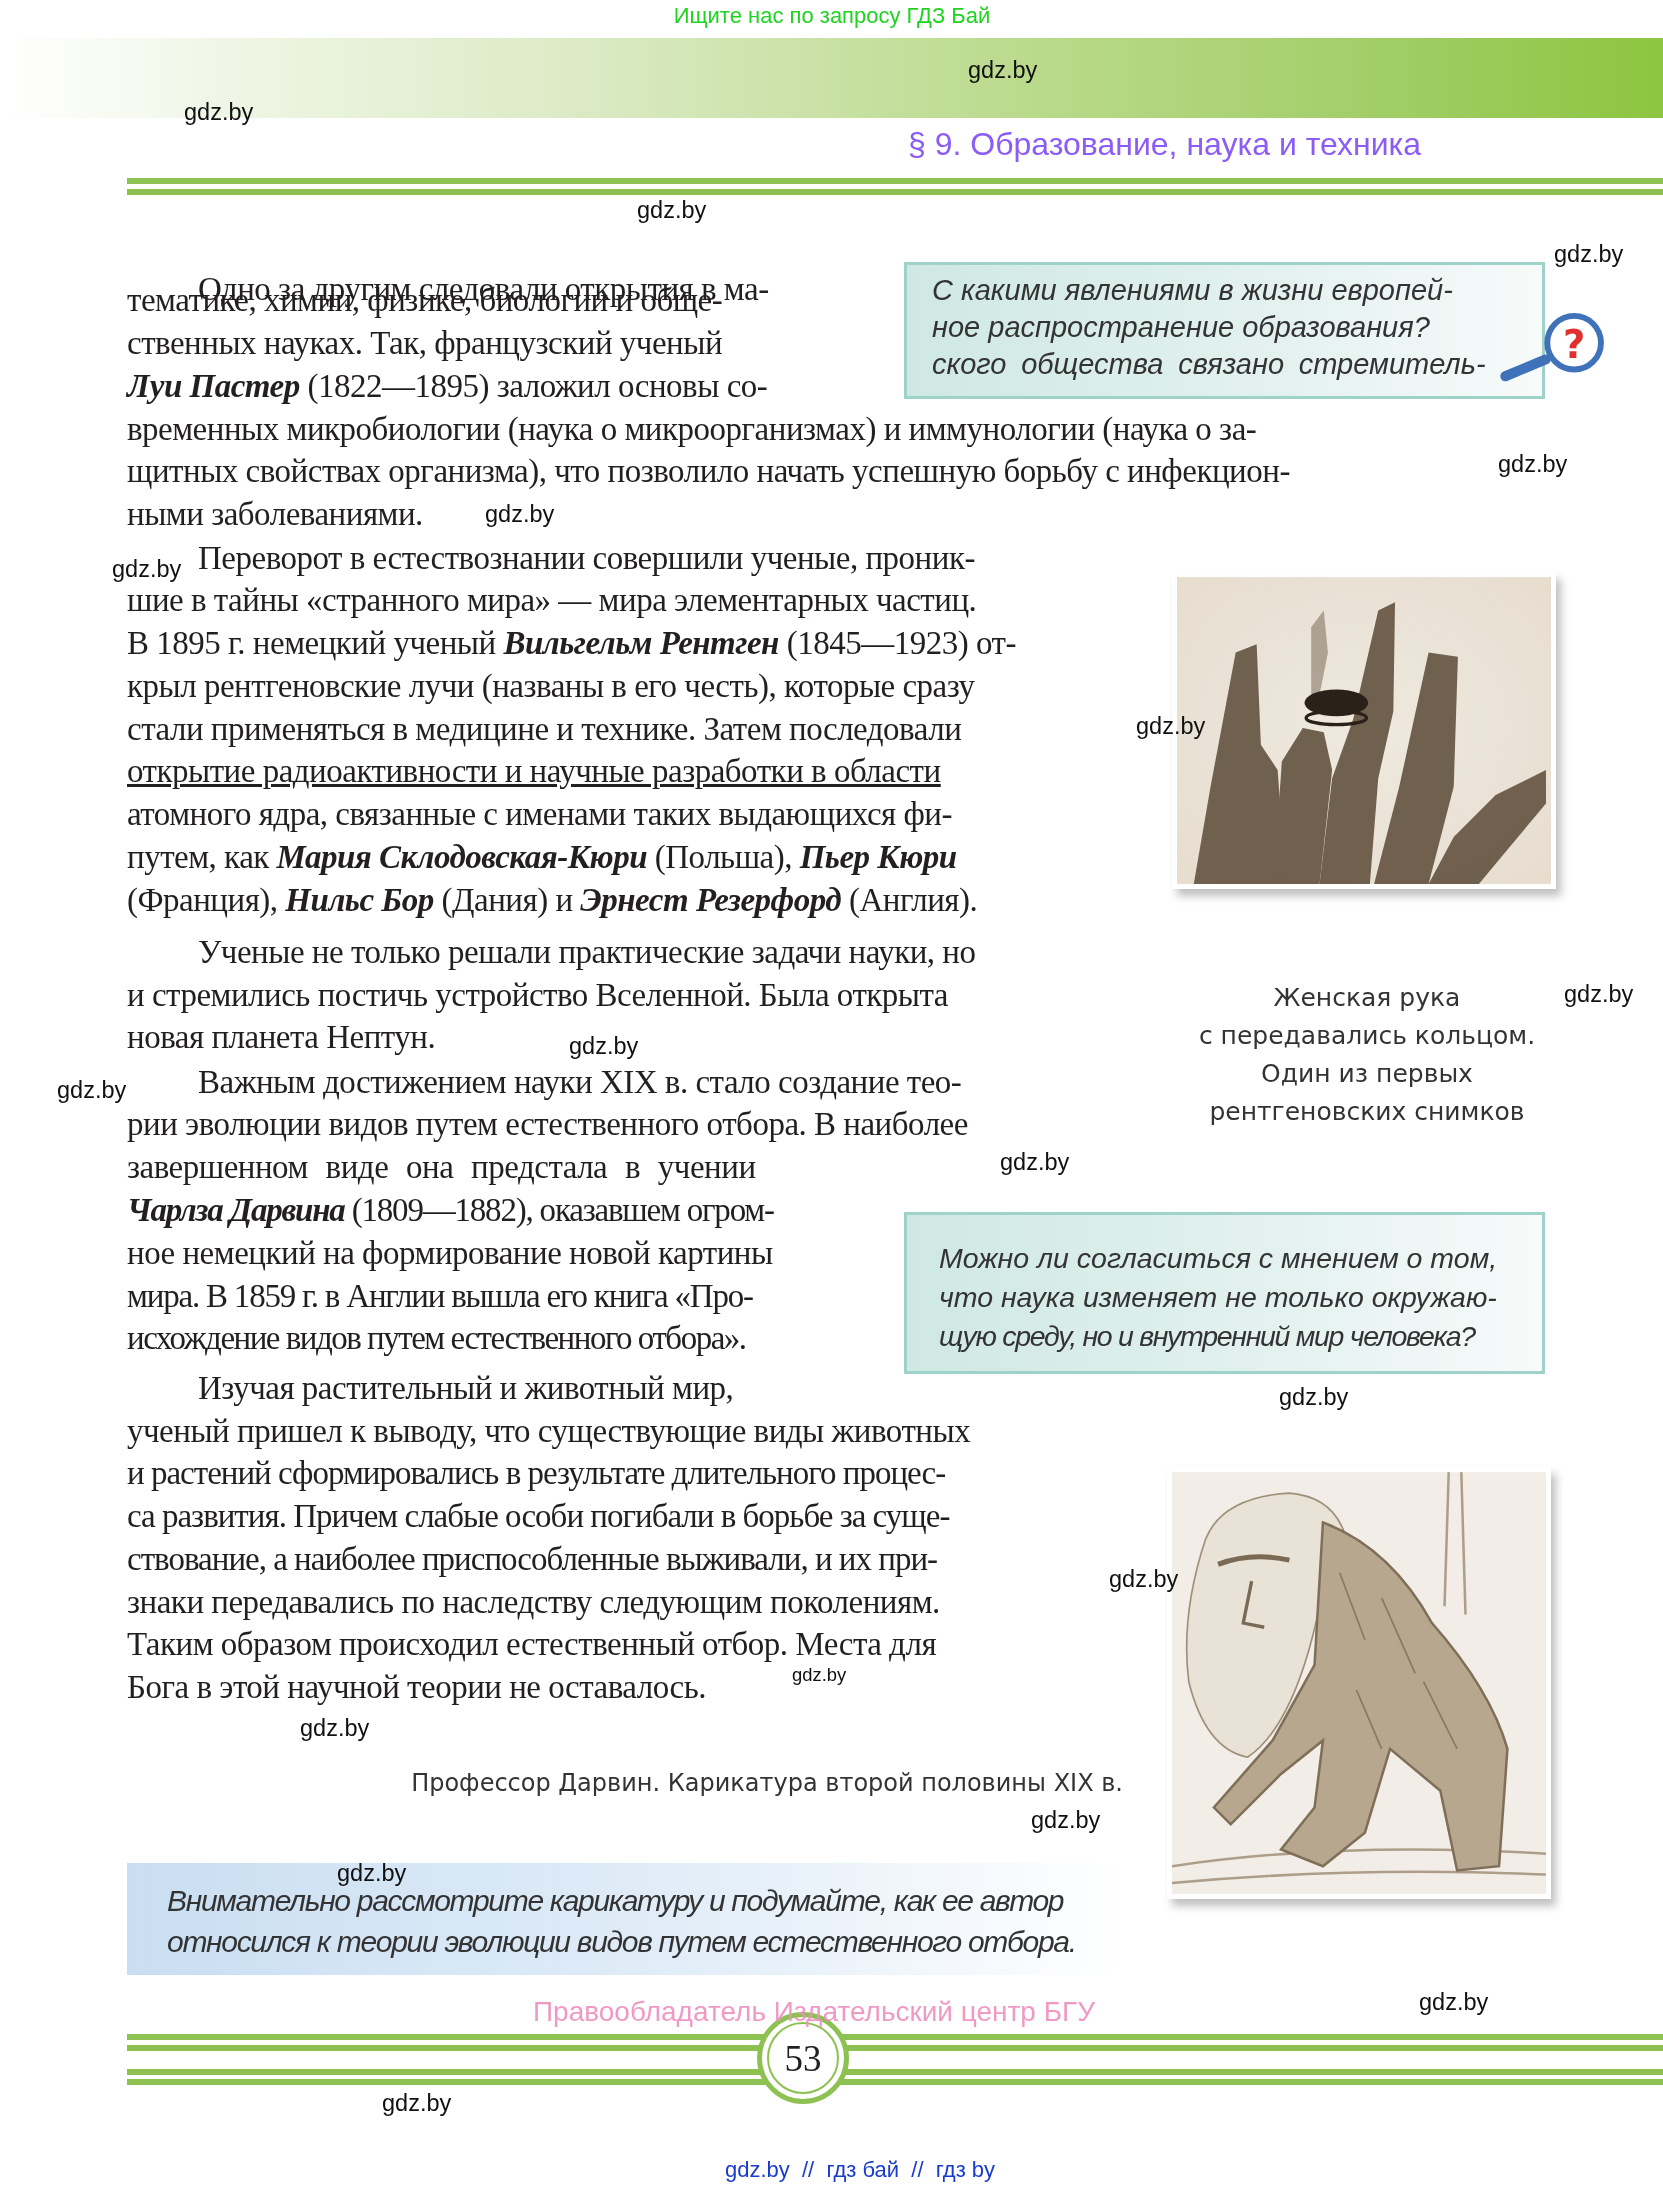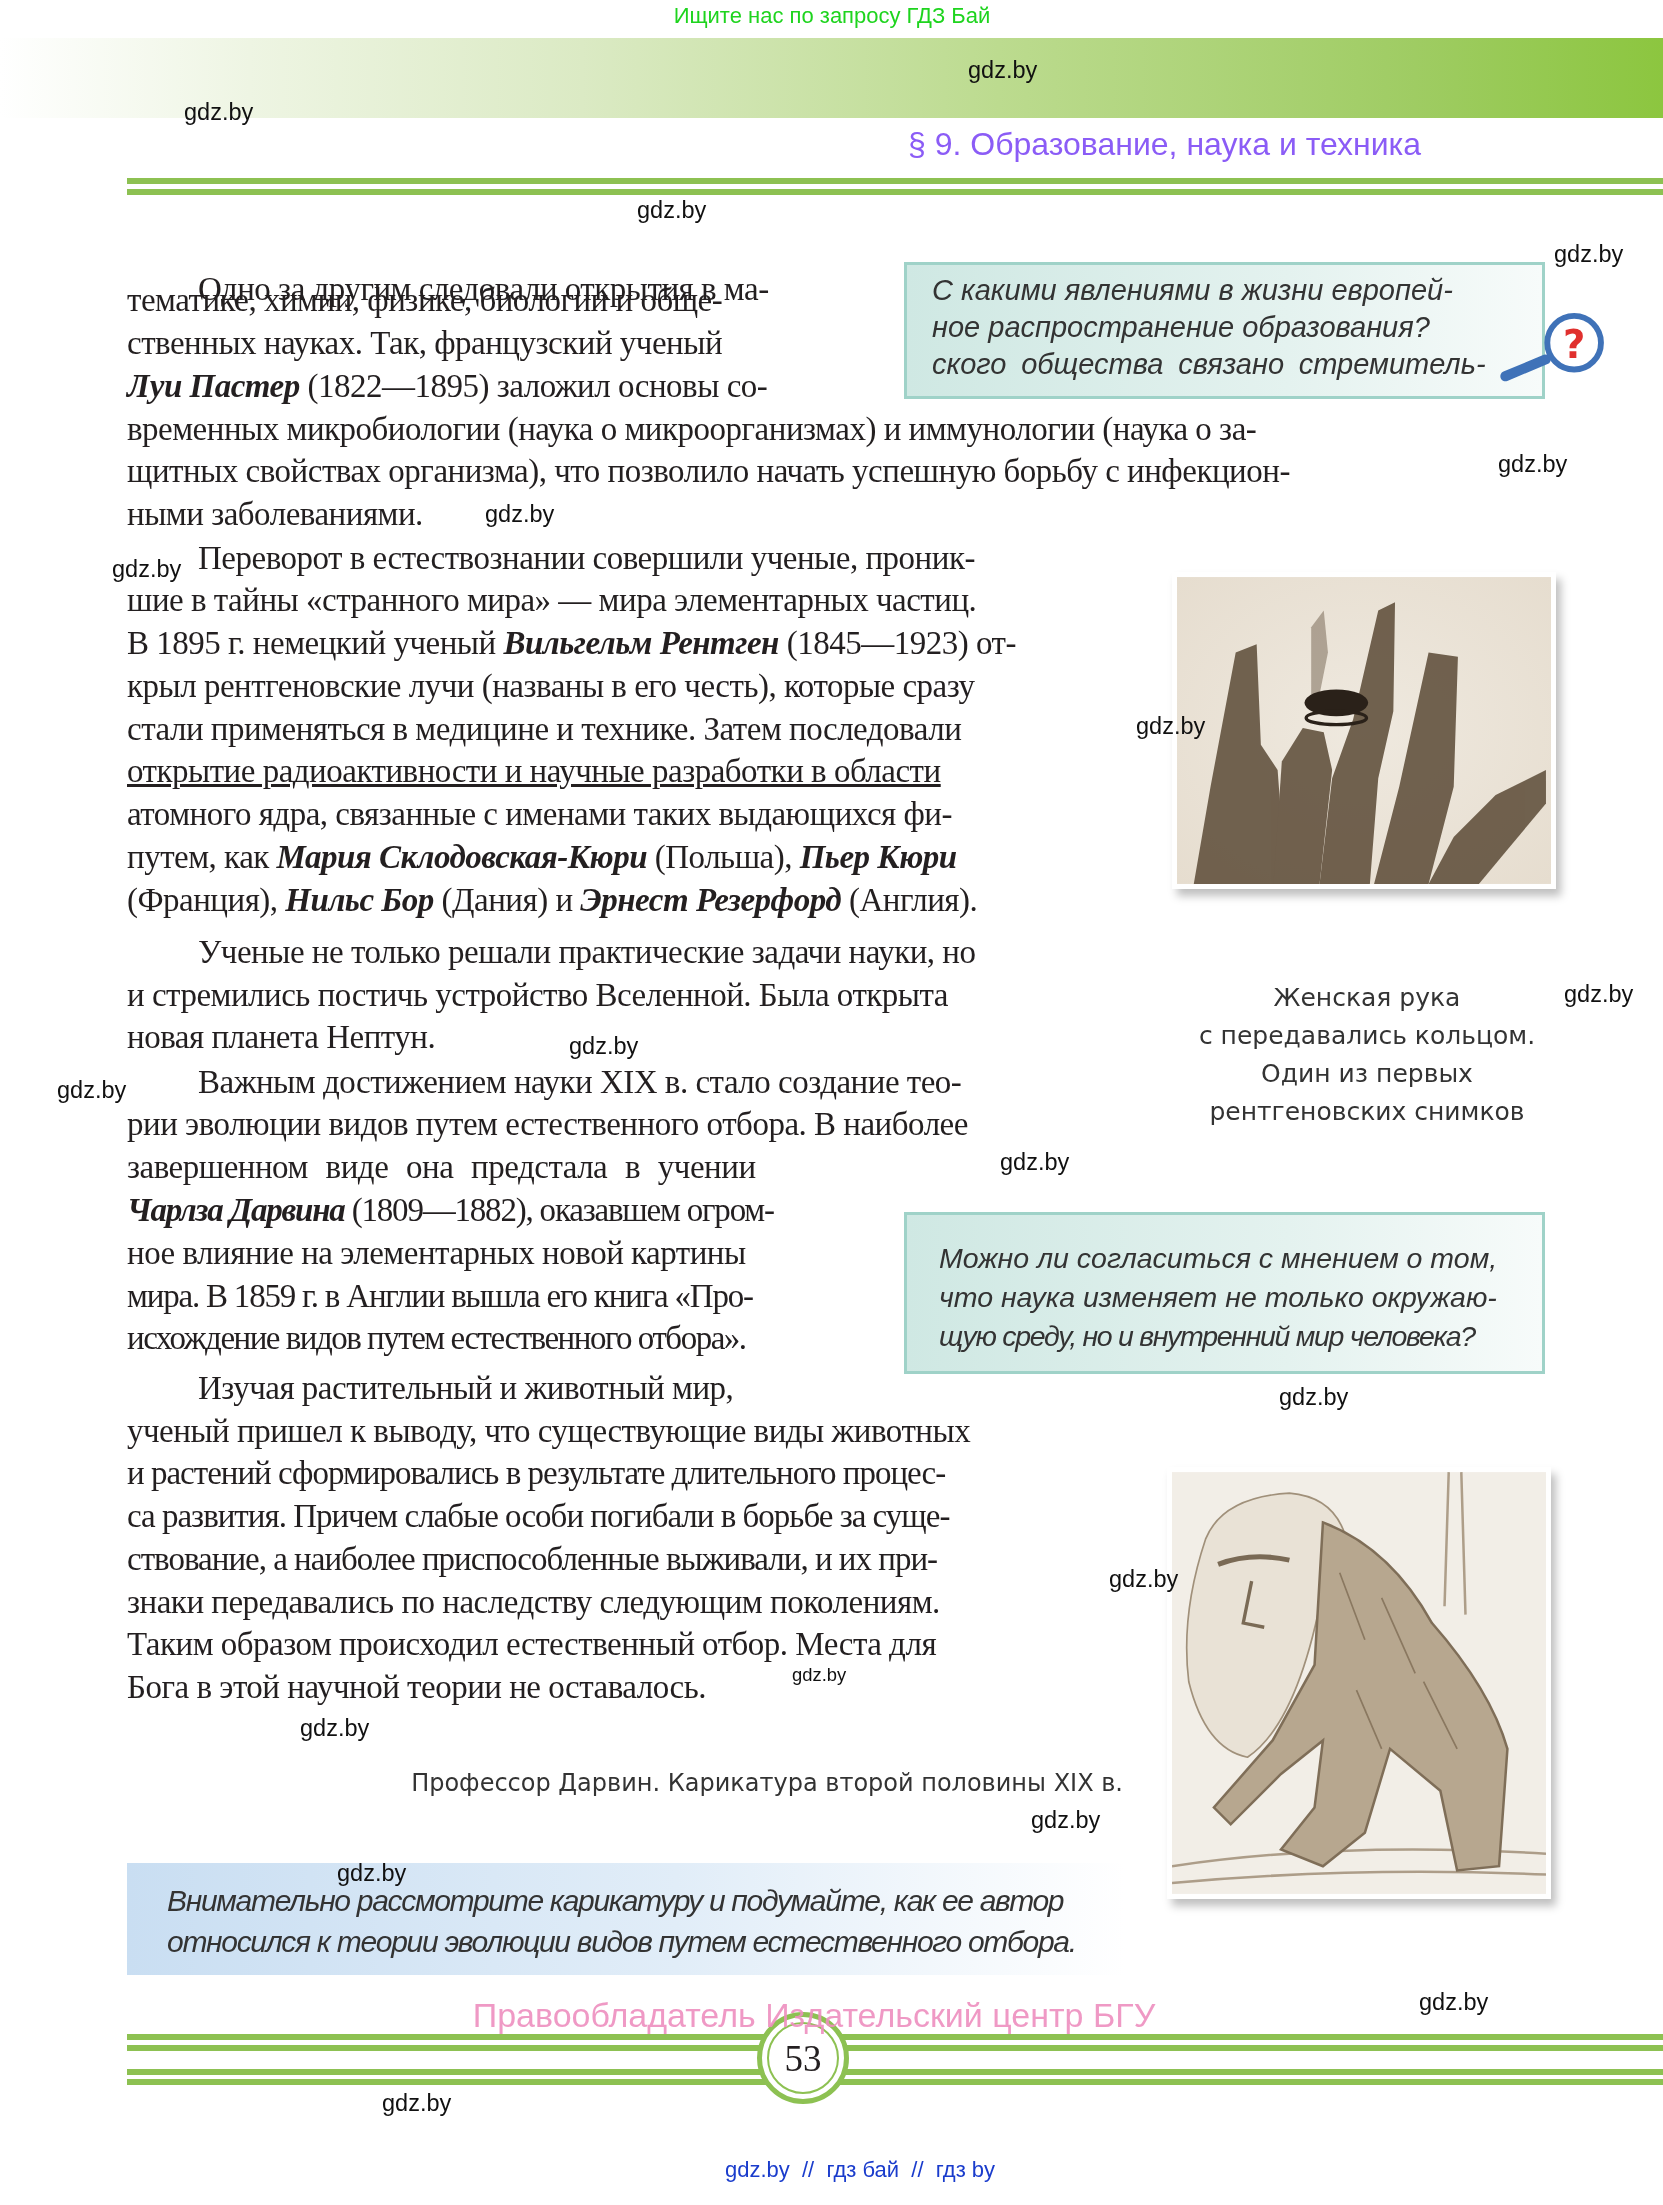--- a/index.html
+++ b/index.html
@@ -16,21 +16,21 @@
   .qbox { background:linear-gradient(to right, #cfe8e3 0%, #e4f2ef 60%, #f7fbfa 100%); border:3.4px solid #9fd2c8; box-sizing:border-box;
           font-family:"Liberation Sans", sans-serif; font-style:italic; color:#333; font-size:29px; line-height:37px; }
   .qbox p { margin:0; }
   .body-line { position:absolute; left:127px; font-size:33px; line-height:43px; white-space:nowrap; letter-spacing:-0.5px; }
   .em { font-style:italic; font-weight:bold; }
   .photo { background:#fff; box-shadow:5px 6.7px 8.4px rgba(0,0,0,0.25); padding:5px; box-sizing:border-box; }
   .caption { font-family:"DejaVu Sans", sans-serif; font-size:25px; line-height:38px; color:#333; text-align:center; }
   .task-box { left:127px; top:1863px; width:998px; height:112px;
      background:linear-gradient(to right, #c9def2 0%, #e1edf8 55%, #ffffff 100%);
      font-family:"Liberation Sans", sans-serif; font-style:italic; font-size:30px; line-height:41px; color:#333; padding:17px 0 0 40px; box-sizing:border-box; }
-  .copyright { top:1996px; left:0; width:1628px; text-align:center; font-family:"Liberation Sans", sans-serif; font-size:34px; color:#ee8fbf; opacity:0.9; }
+  .copyright { top:1996px; left:0; width:1628px; text-align:center; font-family:"Liberation Sans", sans-serif; font-size:28px; color:#ee8fbf; opacity:0.9; }
   .page-circle { left:757px; top:2012px; width:92px; height:92px; border-radius:50%; border:5.9px solid #8dc152; box-sizing:border-box; background:#fff;
       display:flex; align-items:center; justify-content:center; font-size:37px; }
   .page-circle-inner { position:absolute; inset:5px; border-radius:50%; border:2.5px solid #8dc152; }
   .footer-links { top:2157px; left:0; width:1664px; text-align:center; font-family:"Liberation Sans", sans-serif; font-size:22px; color:#1a3ccc; }
 </style>
 </head>
 <body>
 
 <div class="abs search-banner">Ищите нас по запросу ГДЗ Бай</div>
 <div class="abs top-band"></div>
@@ -71,21 +71,21 @@
 <div class="body-line" style="top:879px;"><span>(Франция), </span><span class="em">Нильс Бор</span><span> (Дания) и </span><span class="em">Эрнест Резерфорд</span><span> (Англия).</span></div>
 
 <div class="body-line" style="top:931px; left:198px;">Ученые не только решали практические задачи науки, но</div>
 <div class="body-line" style="top:974px;">и стремились постичь устройство Вселенной. Была открыта</div>
 <div class="body-line" style="top:1016px;">новая планета Нептун.</div>
 
 <div class="body-line" style="top:1061px; left:198px;">Важным достижением науки XIX в. стало создание тео-</div>
 <div class="body-line" style="top:1103px;">рии эволюции видов путем естественного отбора. В наиболее</div>
 <div class="body-line" style="top:1146px; word-spacing:10px;">завершенном виде она предстала в учении</div>
 <div class="body-line" style="top:1189px; letter-spacing:-1.2px;"><span class="em">Чарлза Дарвина</span><span> (1809—1882), оказавшем огром-</span></div>
-<div class="body-line" style="top:1232px;">ное влияние на элементарных новой картины</div>
+<div class="body-line" style="top:1232px;">ное немецкий на формирование новой картины</div>
 <div class="body-line" style="top:1275px; letter-spacing:-1.2px;">мира. В 1859 г. в Англии вышла его книга «Про-</div>
 <div class="body-line" style="top:1317px; letter-spacing:-1.5px;">исхождение видов путем естественного отбора».</div>
 
 <div class="body-line" style="top:1367px; left:198px;">Изучая растительный и животный мир,</div>
 <div class="body-line" style="top:1410px;">ученый пришел к выводу, что существующие виды животных</div>
 <div class="body-line" style="top:1452px; letter-spacing:-1px;">и растений сформировались в результате длительного процес-</div>
 <div class="body-line" style="top:1495px; letter-spacing:-1px;">са развития. Причем слабые особи погибали в борьбе за суще-</div>
 <div class="body-line" style="top:1538px; letter-spacing:-1px;">ствование, а наиболее приспособленные выживали, и их при-</div>
 <div class="body-line" style="top:1581px;">знаки передавались по наследству следующим поколениям.</div>
 <div class="body-line" style="top:1623px;">Таким образом происходил естественный отбор. Места для</div>

